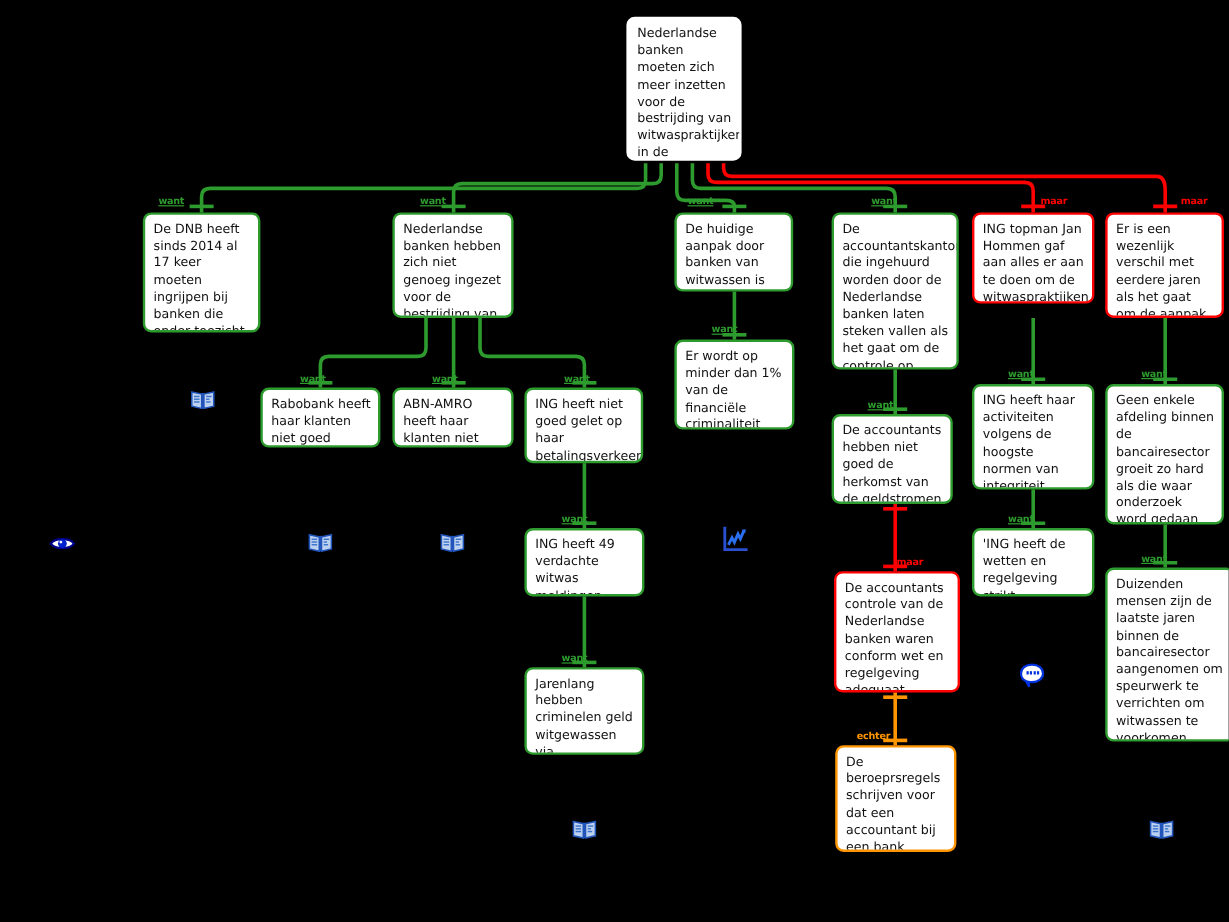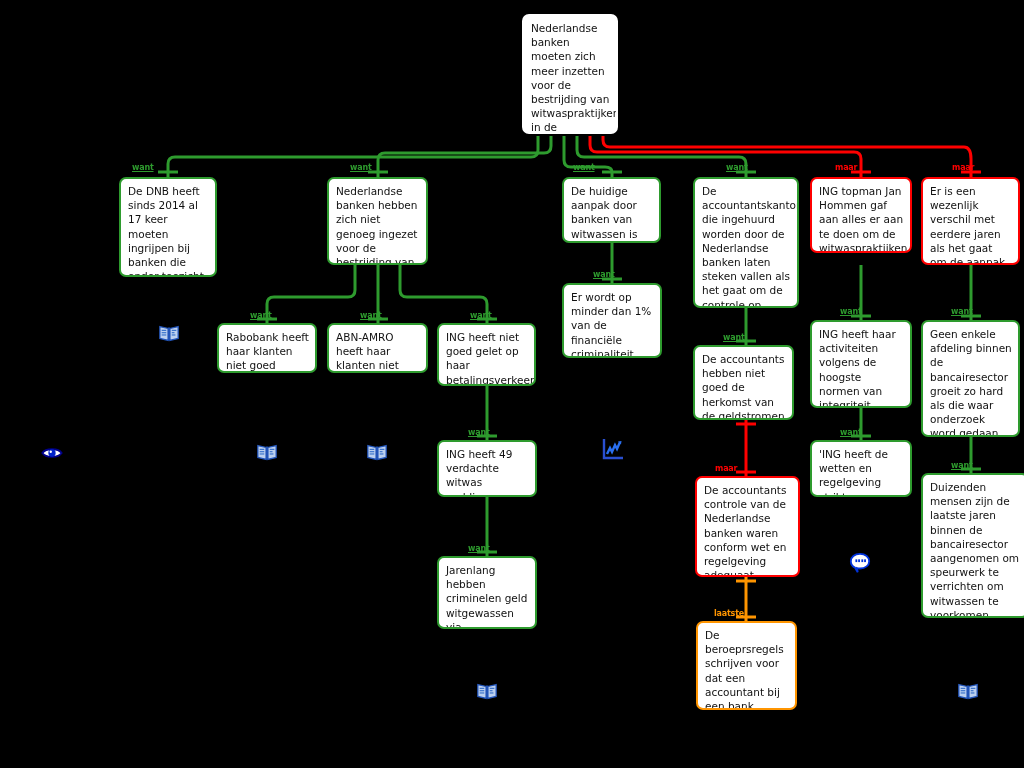--- a/index.html
+++ b/index.html
@@ -42,21 +42,21 @@
 
   .edge-label {
     position: absolute;
     font-size: 8px;
     font-weight: bold;
     line-height: 9px;
     letter-spacing: -0.2px;
     white-space: nowrap;
   }
   .edge-label.want { color: #2e9b2e; text-decoration: underline; }
-  .edge-label.maar { color: #ff0000; }
+  .edge-label.maar { color: #ff0000; margin-left: 32px; }
   .edge-label.echter { color: #ff9500; }
 
   .icon {
     position: absolute;
     display: block;
   }
 </style>
 </head>
 <body>
 
@@ -220,21 +220,21 @@
   <div class="edge-label want" style="left:470px; top:311px;"><span>want</span></div>
   <div class="edge-label want" style="left:593px; top:270px;"><span>want</span></div>
   <div class="edge-label want" style="left:723px; top:333px;"><span>want</span></div>
   <div class="edge-label want" style="left:840px; top:307px;"><span>want</span></div>
   <div class="edge-label want" style="left:951px; top:307px;"><span>want</span></div>
   <div class="edge-label want" style="left:468px; top:428px;"><span>want</span></div>
   <div class="edge-label want" style="left:840px; top:428px;"><span>want</span></div>
   <div class="edge-label maar" style="left:715px; top:464px;"><span>maar</span></div>
   <div class="edge-label want" style="left:951px; top:461px;"><span>want</span></div>
   <div class="edge-label want" style="left:468px; top:544px;"><span>want</span></div>
-  <div class="edge-label echter" style="left:714px; top:609px;"><span>laatste</span></div>
+  <div class="edge-label echter" style="left:714px; top:609px;"><span>echter</span></div>
 
   <svg class="icon" style="left:158px; top:322px;" width="22" height="22" viewBox="0 0 24 24">
     <path d="M2 5 L11 7 L11 20 L2 18 Z" fill="#bcd0ef" stroke="#2255bb" stroke-width="1.4"></path>
     <path d="M22 5 L13 7 L13 20 L22 18 Z" fill="#bcd0ef" stroke="#2255bb" stroke-width="1.4"></path>
     <rect x="11" y="6" width="2" height="14" fill="#2255bb"></rect>
     <g fill="#3c74cc">
         <rect x="4" y="8.5" width="5" height="1.3"></rect>
         <rect x="4" y="11" width="5" height="1.3"></rect>
         <rect x="4" y="13.5" width="5" height="1.3"></rect>
         <rect x="15" y="8.5" width="5" height="1.3"></rect>

